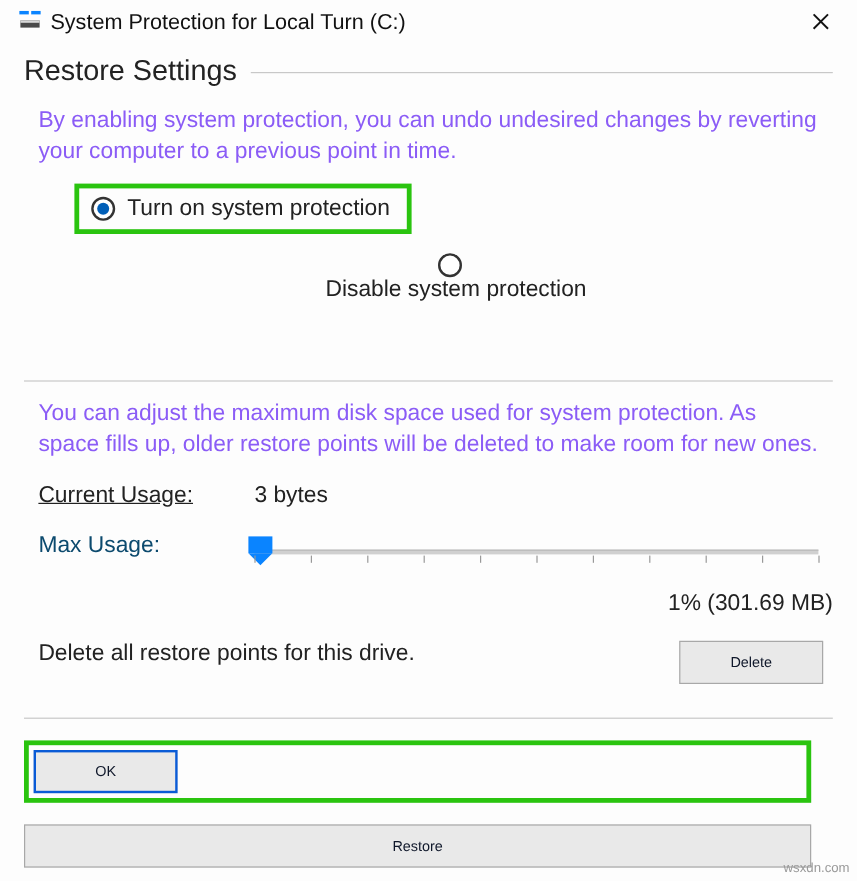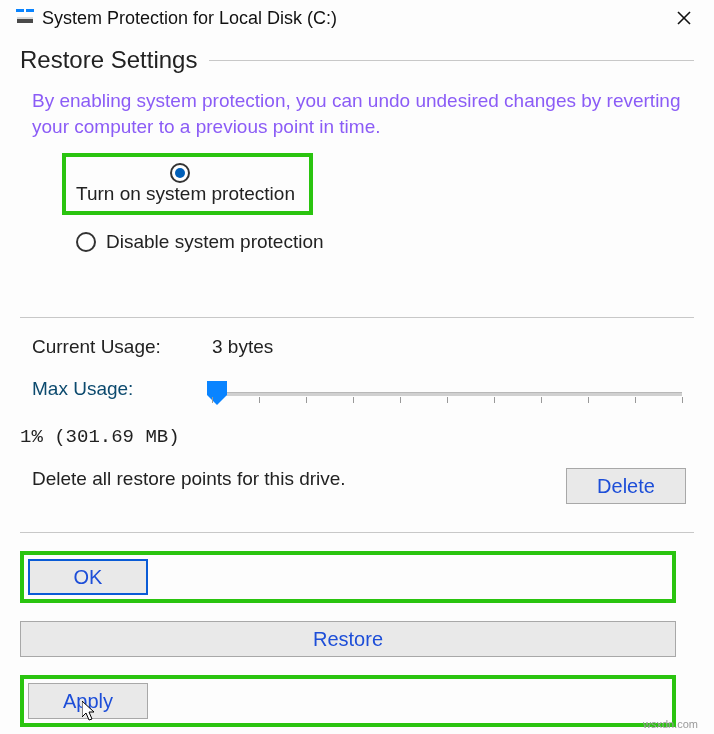--- a/index.html
+++ b/index.html
@@ -47,21 +47,21 @@
       width: 20px; height: 20px; border-radius: 50%;
       border: 2px solid #333; margin-right: 10px;
       display:flex; align-items:center; justify-content:center;
       background:#fff;
     }
     .radio.selected::after {
       content:""; width:10px; height:10px; border-radius:50%; background:#005fb8;
     }
     .radio-label { font-size: 19px; color:#222; }
     .kv-row { display:flex; padding: 4px 12px; font-size:19px; color:#222; margin-bottom: 16px; }
-    .kv-row .k { width: 180px; }
+    .kv-row .k { width: 180px; text-decoration: underline; }
     .slider-row { display:flex; align-items:center; padding: 0 12px 8px 12px; }
     .slider-label { width: 180px; font-size:19px; color:#0c4a6e; }
     .slider-track {
       flex:1; height:4px; background:#d0d0d0; position:relative; margin-top:10px;
       border-top:1px solid #b8b8b8;
     }
     .slider-ticks { position:absolute; left:0; right:0; top:4px; height:8px; }
     .slider-ticks span {
       position:absolute; width:1px; height:6px; background:#999; top:0;
     }
@@ -71,91 +71,92 @@
     }
     .slider-thumb::before {
       content:""; position:absolute; left:-10px; top:0;
       width:20px; height:14px; background:#0a84ff;
     }
     .slider-thumb::after {
       content:""; position:absolute; left:-10px; top:14px;
       border-left:10px solid transparent; border-right:10px solid transparent;
       border-top:10px solid #0a84ff;
     }
-    .slider-value { text-align:left; font-size:19px; color:#222; margin: 18px 0 8px 0; font-family: Liberation Mono, monospace; }
+    .slider-value { text-align:right; font-size:19px; color:#222; margin: 18px 0 8px 0; }
     .delete-row {
       display:flex; align-items:flex-start; justify-content:space-between;
       padding: 12px 8px 0 12px; font-size:19px; color:#222;
     }
     .btn {
       min-width: 120px; height: 36px; background:#e9e9e9;
-      border:1px solid #a8a8a8; font-size:20px; color:#1d4ed8;
+      border:1px solid #a8a8a8; font-size:12px; color:#0f172a;
       display:inline-flex; align-items:center; justify-content:center;
       cursor:pointer; position:relative;
     }
     .footer-sep { height:1px; background:#c8c8c8; margin: 26px 0 18px 0; }
     .footer { display:flex; justify-content:flex-end; gap:18px; padding: 0 18px 0 0; flex-direction: column; }
     .btn.primary { border:2px solid #0a5bd6; }
     .btn-highlight { border:4px solid #2ac40f; padding:4px; display:inline-flex; }
     .cursor {
       position:absolute; width:16px; height:20px; pointer-events:none;
     }
     .watermark {
-      position:absolute; right:16px; bottom:4px; font-size:11px; color:#9a9a9a;
+      position:absolute; right:6px; bottom:4px; font-size:11px; color:#9a9a9a;
     }
   </style>
 </head>
 <body>
 
 <div class="titlebar">
   <span class="icon">
     <svg width="18" height="18" viewBox="0 0 18 18">
       <rect x="0" y="0" width="8" height="3" fill="#0a84ff"></rect>
       <rect x="10" y="0" width="8" height="3" fill="#0a84ff"></rect>
       <rect x="1" y="8" width="16" height="6" fill="#4a4a4a"></rect>
       <rect x="1" y="8" width="16" height="2" fill="#d8d8d8"></rect>
     </svg>
   </span>
-  <span class="title">System Protection for Local Disk (C:)</span>
+  <span class="title">System Protection for Local Turn (C:)</span>
   <div class="close">
     <svg width="16" height="16" viewBox="0 0 16 16">
       <line x1="2" y1="2" x2="14" y2="14" stroke="#111" stroke-width="1.6"></line>
       <line x1="14" y1="2" x2="2" y2="14" stroke="#111" stroke-width="1.6"></line>
     </svg>
   </div>
 </div>
 
 <div class="content">
 
   <div class="group">
     <div class="group-header">
       <span class="group-title">Restore Settings</span>
       <div class="group-line"></div>
     </div>
     <div class="desc">By enabling system protection, you can undo undesired changes by reverting your computer to a previous point in time.</div>
 
     <div class="highlight">
-      <div class="radio-row" style="margin:0;padding:0;flex-direction:column;">
+      <div class="radio-row" style="margin:0;padding:0;">
         <span class="radio selected"></span>
         <span class="radio-label">Turn on system protection</span>
       </div>
     </div>
 
-    <div class="radio-row plain" style="margin-top:10px;">
+    <div class="radio-row plain" style="margin-top:10px;flex-direction:column;">
       <span class="radio"></span>
       <span class="radio-label">Disable system protection</span>
     </div>
   </div>
 
   <div style="height:30px"></div>
 
   <div class="group">
     <div class="group-header">
       <div class="group-line"></div>
     </div>
+    <div class="desc">You can adjust the maximum disk space used for system protection. As space fills up, older restore points will be deleted to make room for new ones.</div>
 
     <div class="kv-row">
       <span class="k">Current Usage:</span>
       <span>3 bytes</span>
     </div>
 
     <div class="slider-row">
       <span class="slider-label">Max Usage:</span>
       <div class="slider-track">
         <div class="slider-thumb"></div>

